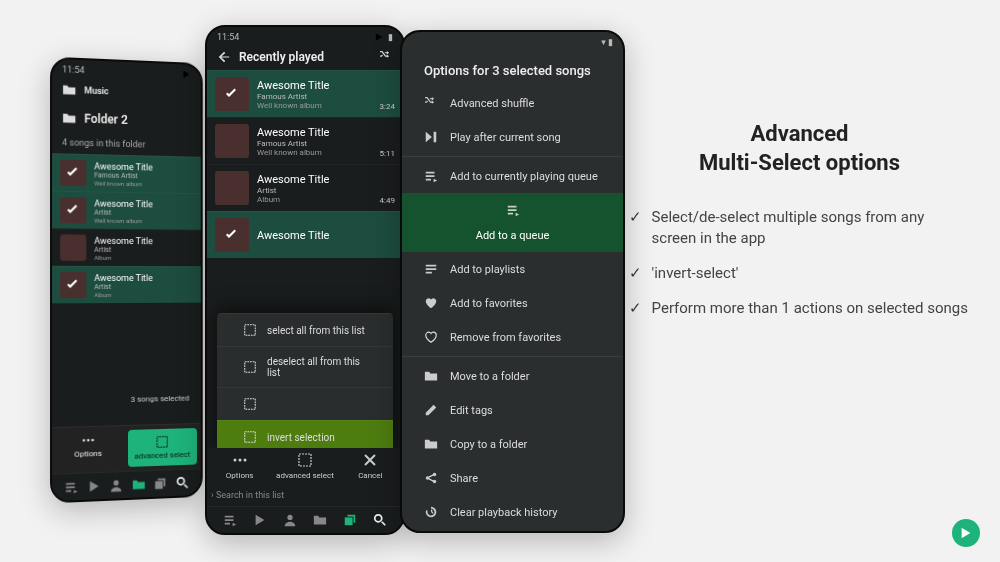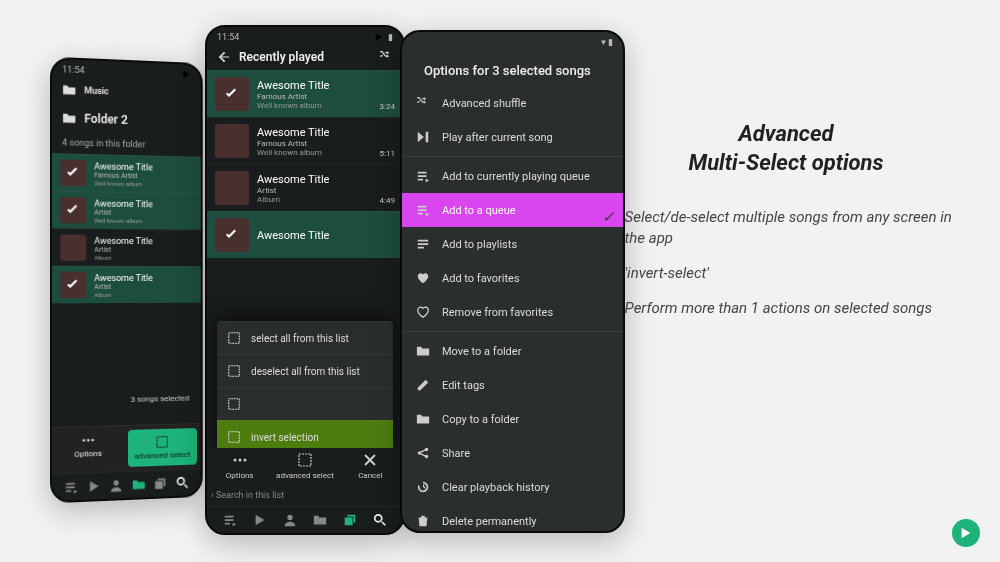--- a/index.html
+++ b/index.html
@@ -60,32 +60,32 @@
 
 .phone-left .sel-status { position:absolute; bottom: 90px; left:8px; right:8px; display:flex; justify-content:flex-end; font-size:8px; color:#ccc; padding: 4px;}
 
 .phone-center .app-bar { font-size: 12px; }
 .phone-center .song-row .thumb { width: 34px; height: 34px; }
 .phone-center .song-row { padding: 6px 8px; }
 .phone-center .song-title { font-size: 11px; }
 .phone-center .song-artist { font-size: 8px; }
 .phone-center .song-album { font-size: 8px; }
 .phone-center .sel-menu { bottom: 80px; }
-.phone-center .sel-menu-row { padding:9px 10px; font-size:10px;}
+.phone-center .sel-menu-row { padding:9px 26px; font-size:10px;}
 .phone-center .bottom-pill-row { display:flex; padding:4px 0; background:#1a1d1d;}
 .phone-center .bottom-pill-row .pitem { flex:1; display:flex;flex-direction:column;align-items:center; font-size:8px; gap:3px; color:#ccc;}
 .phone-center .bottom-pill-row .pi { width:16px;height:16px;fill:#ccc;}
 
 .options-header { padding: 14px 14px 8px; font-size: 13px; color: #eee; font-weight: 500; margin-left: 8px;}
-.opt-row { display:flex; align-items:center; gap:12px; padding:10px 14px; color:#ddd; font-size:11px; }
-.opt-row.highlight { background:#d946ef; color:#fff;}
+.opt-row { display:flex; align-items:center; gap:12px; padding:10px 22px; color:#ddd; font-size:11px; }
+.opt-row.highlight { background:#14532d; color:#fff;flex-direction:column;}
 .opt-row .oi { width:14px; height:14px; fill:#ccc; flex-shrink:0;}
 .opt-divider { height:1px; background: rgba(255,255,255,.08); margin:2px 0;}
 
-.promo { position:absolute; left:602px; right:30px; top:80px; color:#222;font-style:italic; }
+.promo { position:absolute; left:629px; right:30px; top:80px; color:#222; }
 .promo-title { text-align:center; font-weight:700; font-size:22px; line-height:1.3; margin: 40px 0 30px;}
 .promo-list { list-style:none;}
 .promo-list li { display:flex; gap:10px; font-size:15px; color:#444; margin-bottom:14px; line-height:1.4;}
 .promo-list .tick { color:#333; flex-shrink:0;}
 
 .logo { position:absolute; right:20px; bottom:15px; width:28px;height:28px; background:#1db37a; border-radius:50%; display:flex;align-items:center;justify-content:center;}
 .logo svg{width:14px;height:14px; fill:#fff;}
 
 svg{display:block;}
 </style>

